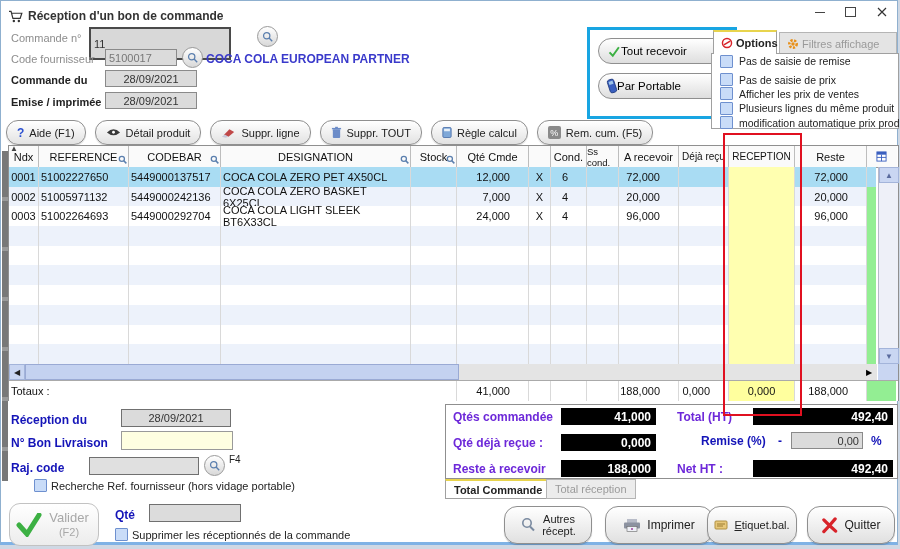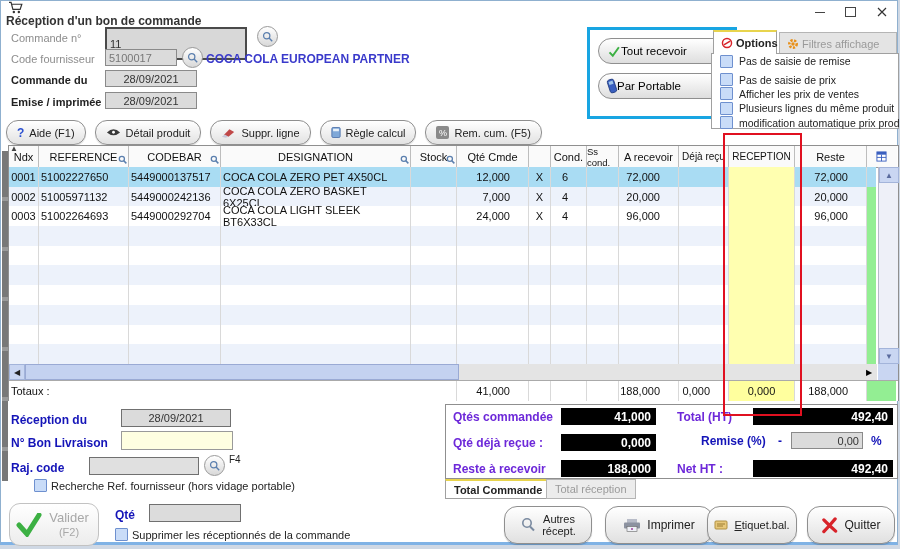--- a/index.html
+++ b/index.html
@@ -1,20 +1,20 @@
 <!DOCTYPE html>
 <html><head>
 <meta charset="utf-8">
 <style>
   html,body{margin:0;padding:0;background:#cfd8e4;}
   body{width:900px;height:549px;overflow:hidden;font-family:"Liberation Sans","DejaVu Sans",sans-serif;-webkit-font-smoothing:antialiased;}
   #win{position:relative;width:898px;height:545px;background:#fff;border:1px solid #8fb0cf;border-bottom:3px solid #7fb2e5;box-sizing:border-box;}
   .abs{position:absolute;}
   
-  .titlebar{position:absolute;left:0;top:0;width:100%;height:22px;background:#fff;display:flex;align-items:flex-start;flex-direction:column;}
+  .titlebar{position:absolute;left:0;top:0;width:100%;height:22px;background:#fff;display:flex;align-items:flex-end;}
   .title{font-size:12px;font-weight:bold;color:#333;margin-left:5px;}
   .wctrls{position:absolute;right:0;top:0;height:22px;display:flex;}
   .wbtn{width:31px;height:22px;display:flex;align-items:center;justify-content:center;cursor:pointer;}
   .glyph-min{width:10px;height:1px;background:#444;}
   .glyph-max{width:9px;height:8px;border:1px solid #444;}
   
   .lbl{font-size:11px;color:#222;white-space:nowrap;}
   .graylbl{color:#8d8d8d;}
   .bluelbl{color:#1414b8;font-weight:bold;font-size:12px;white-space:nowrap;}
   .field{background:#dbdbdb;border:1px solid #8a8a8a;font-size:11px;color:#333;display:flex;align-items:center;padding:0 3px;box-sizing:border-box;}
@@ -108,21 +108,21 @@
         </div>
       <div class="wbtn">
         <svg width="10" height="10" viewBox="0 0 10 10">
             <path d="M1 1l8 8M9 1l-8 8" stroke="#333" stroke-width="1.2"></path>
           </svg>
       </div>
     </div>
   </div>
 
   <div class="abs lbl graylbl" style="left:10px;top:31px">Commande n°</div>
-  <div class="abs field dark" style="left:104px;top:26px;width:142px;height:33px">11</div>
+  <div class="abs field dark" style="left:88px;top:26px;width:142px;height:33px">11</div>
   <div class="abs magbtn" style="left:256px;top:25px">
     <svg width="11" height="11" viewBox="0 0 14 14">
         <circle cx="6" cy="6" r="4" fill="none" stroke="#5b7fae" stroke-width="1.6"></circle>
         <line x1="9" y1="9" x2="13" y2="13" stroke="#5b7fae" stroke-width="1.8"></line>
       </svg>
   </div>
 
   <div class="abs lbl graylbl" style="left:10px;top:52px">Code fournisseur</div>
   <div class="abs field" style="left:104px;top:48px;width:72px;height:17px;color:#777">5100017</div>
   <div class="abs magbtn" style="left:181px;top:46px">
@@ -214,20 +214,30 @@
       <span>Détail produit</span>
     </div>
     <div class="pill">
       <span class="ico">
           <svg width="15" height="10" viewBox="0 0 16 10">
             <polygon points="3,7 9,1 14,4 8,9" fill="#c04848"></polygon>
             <polygon points="1,9 4,6.5 8,9 5,10" fill="#c8c8d8"></polygon>
           </svg>
         </span>
       <span>Suppr. ligne</span>
+    </div>
+    <div class="pill">
+      <span class="ico">
+          <svg width="11" height="13" viewBox="0 0 12 14">
+            <rect x="2" y="3.5" width="8" height="9.5" rx="1" fill="#6c8cc8"></rect>
+            <rect x="1" y="2" width="10" height="1.6" fill="#6c8cc8"></rect>
+            <rect x="4.5" y="0.8" width="3" height="1.4" fill="#6c8cc8"></rect>
+          </svg>
+        </span>
+      <span>Suppr. TOUT</span>
     </div>
     <div class="pill">
       <span class="ico">
           <svg width="10" height="13" viewBox="0 0 12 14">
             <rect x="1" y="1" width="10" height="12" rx="1.5" fill="#7fa8d8" stroke="#4a6fa8"></rect>
             <rect x="2.5" y="2.5" width="7" height="3" fill="#e8f0f8"></rect>
           </svg>
         </span>
       <span>Règle calcul</span>
     </div>

